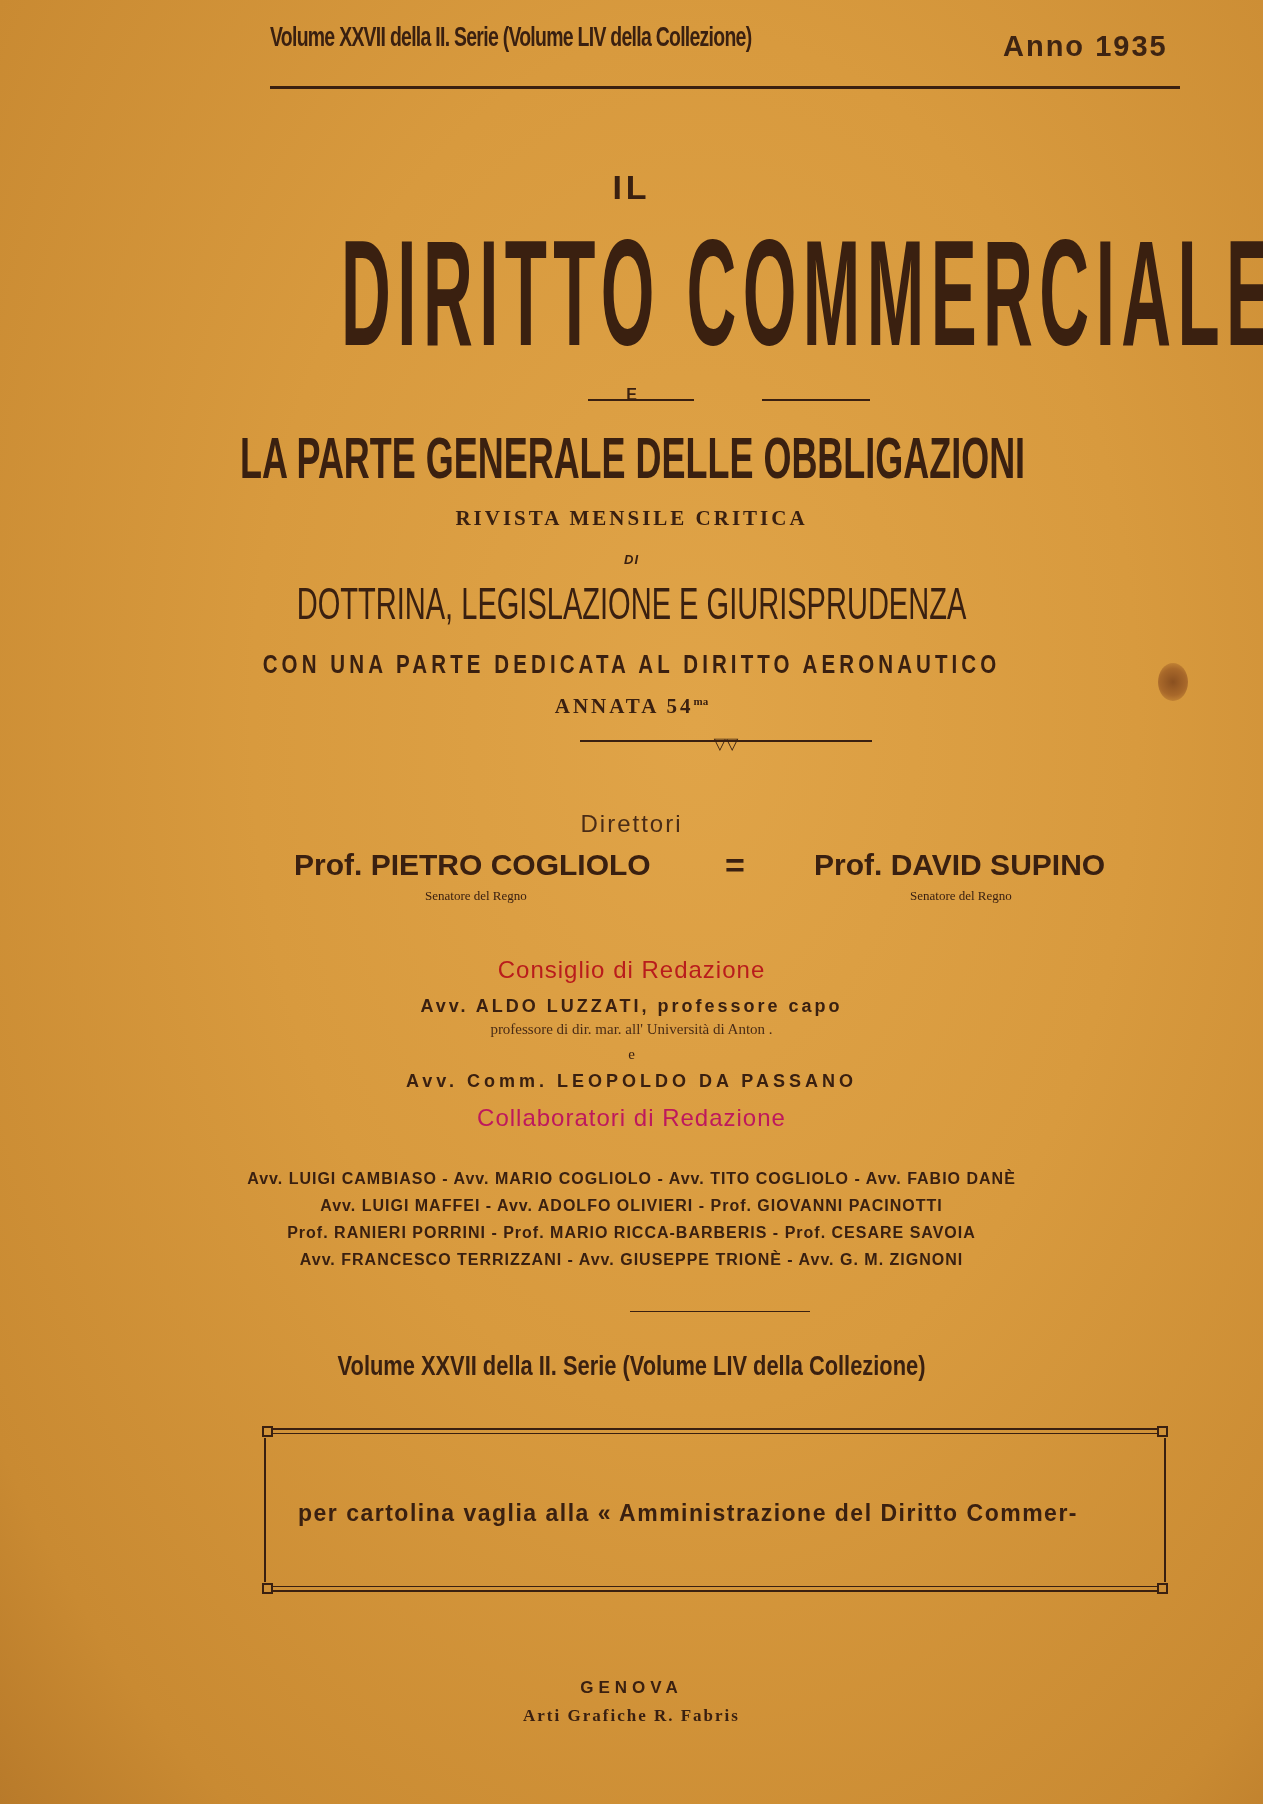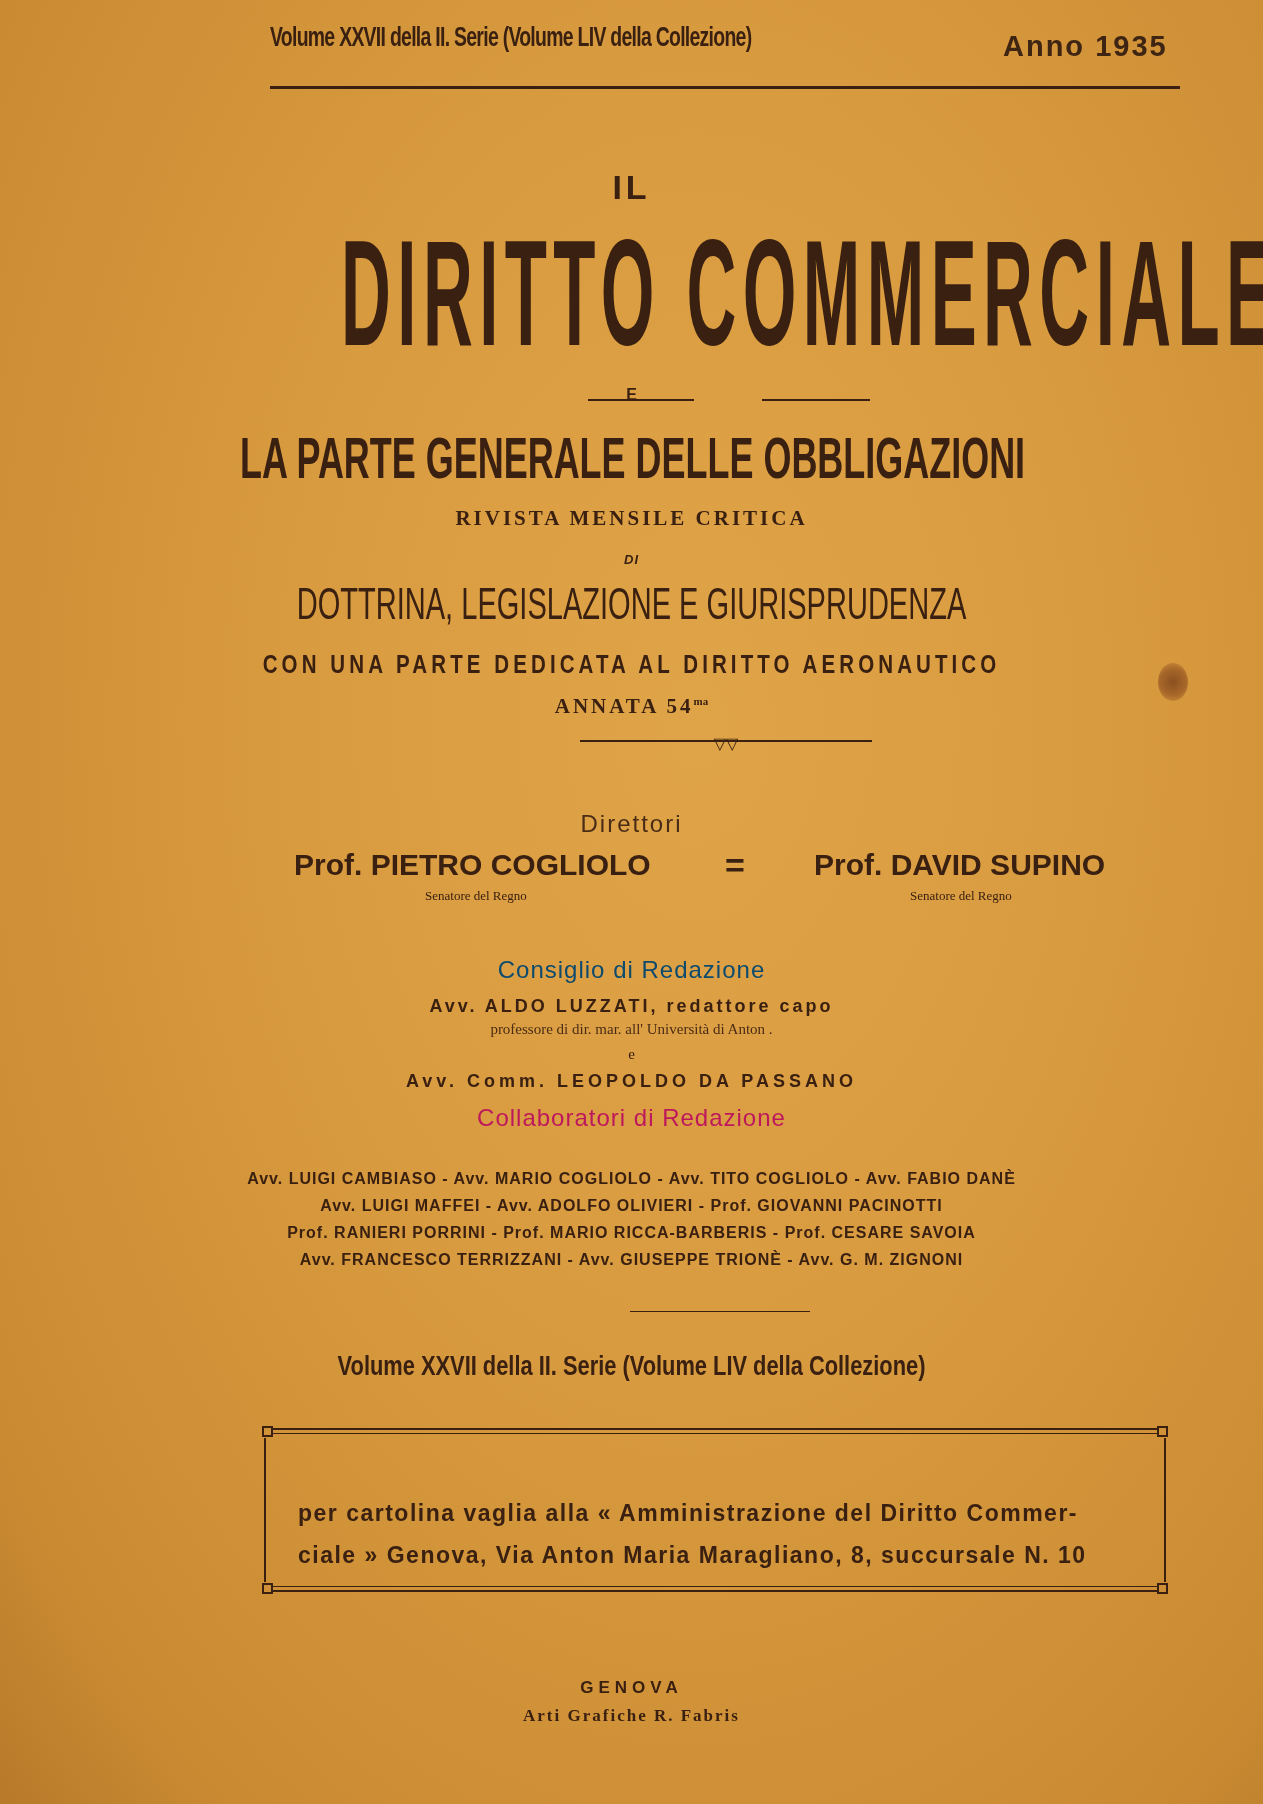--- a/index.html
+++ b/index.html
@@ -22,21 +22,21 @@
   .sub3{top:580px;font-size:44px;line-height:48px;transform:scaleX(0.66);}
   .sub4{top:650px;font-size:25px;font-weight:bold;letter-spacing:5px;transform:scaleX(0.82);}
   .annata{top:694px;font-size:21px;font-weight:bold;font-family:"Liberation Serif",serif;letter-spacing:3px;}
   .annata sup{font-size:11px;letter-spacing:0;}
   .orn-rule{position:absolute;top:740px;left:580px;width:292px;height:2px;background:#3a2010;}
   .orn{position:absolute;top:738px;left:700px;width:52px;text-align:center;font-size:16px;line-height:12px;}
   .dir-lbl{top:810px;font-size:24px;letter-spacing:2px;color:#4a2c16;}
   .dir-name{position:absolute;top:848px;font-size:30px;font-weight:bold;white-space:nowrap;}
   .dir-eq{position:absolute;top:846px;left:725px;font-size:34px;font-weight:bold;}
   .senat{position:absolute;top:888px;font-size:13px;font-family:"Liberation Serif",serif;white-space:nowrap;}
-  .cons-lbl{top:956px;font-size:24px;letter-spacing:1px;color:#0c4a6e;}
+  .cons-lbl{top:956px;font-size:24px;letter-spacing:1px;color:#b91c1c;}
   .luz{top:996px;font-size:18px;font-weight:bold;letter-spacing:3px;}
   .prof{top:1021px;font-size:15px;font-family:"Liberation Serif",serif;color:#4a2c16;}
   .e2{top:1046px;font-size:15px;font-family:"Liberation Serif",serif;}
   .leo{top:1071px;font-size:18px;font-weight:bold;letter-spacing:4px;}
   .coll-lbl{top:1104px;font-size:24px;letter-spacing:1px;color:#be185d;}
   .coll{font-size:16px;font-weight:bold;letter-spacing:1px;}
   .mid-rule{position:absolute;top:1311px;left:630px;width:180px;height:1px;background:#3a2010;}
   .vol{top:1350px;font-size:28px;font-weight:bold;transform:scaleX(0.78);}
   .box{position:absolute;left:262px;top:1426px;width:906px;height:168px;}
   .box .hl{position:absolute;left:10px;right:10px;height:2px;background:#3a2010;}
@@ -72,21 +72,21 @@
 <div class="stain"></div>
 
 <div class="abs dir-lbl">Direttori</div>
 <div class="dir-name" style="left:294px;">Prof. PIETRO COGLIOLO</div>
 <div class="dir-eq">=</div>
 <div class="dir-name" style="left:814px;">Prof. DAVID SUPINO</div>
 <div class="senat" style="left:425px;">Senatore del Regno</div>
 <div class="senat" style="left:910px;">Senatore del Regno</div>
 
 <div class="abs cons-lbl">Consiglio di Redazione</div>
-<div class="abs luz">Avv. ALDO LUZZATI, redattore capo</div>
+<div class="abs luz">Avv. ALDO LUZZATI, professore capo</div>
 <div class="abs prof">professore di dir. mar. all' Università di Anton .</div>
 <div class="abs e2">e</div>
 <div class="abs leo">Avv. Comm. LEOPOLDO DA PASSANO</div>
 
 <div class="abs coll-lbl">Collaboratori di Redazione</div>
 <div class="abs coll" style="top:1170px;">Avv. LUIGI CAMBIASO - Avv. MARIO COGLIOLO - Avv. TITO COGLIOLO - Avv. FABIO DANÈ</div>
 <div class="abs coll" style="top:1197px;">Avv. LUIGI MAFFEI - Avv. ADOLFO OLIVIERI - Prof. GIOVANNI PACINOTTI</div>
 <div class="abs coll" style="top:1224px;">Prof. RANIERI PORRINI - Prof. MARIO RICCA-BARBERIS - Prof. CESARE SAVOIA</div>
 <div class="abs coll" style="top:1251px;">Avv. FRANCESCO TERRIZZANI - Avv. GIUSEPPE TRIONÈ - Avv. G. M. ZIGNONI</div>
 
@@ -98,17 +98,16 @@
   <div class="hl" style="top:7px;height:1px;"></div>
   <div class="hl" style="bottom:2px;"></div>
   <div class="hl" style="bottom:7px;height:1px;"></div>
   <div class="vl" style="left:2px;"></div>
   <div class="vl" style="right:2px;"></div>
   <div class="cn" style="left:0;top:0;"></div>
   <div class="cn" style="right:0;top:0;"></div>
   <div class="cn" style="left:0;bottom:0;"></div>
   <div class="cn" style="right:0;bottom:0;"></div>
   <div class="box-line" style="top:74px;">per cartolina vaglia alla « Amministrazione del Diritto Commer-</div>
-  <div class="box-line" style="top:116px;">ciale » Genova, Via Anton Maria Maragliano, 8, succursale N. 10</div>
 </div>
 
 <div class="abs genova">GENOVA</div>
 <div class="abs arti">Arti Grafiche R. Fabris</div>
 
 </body></html>

